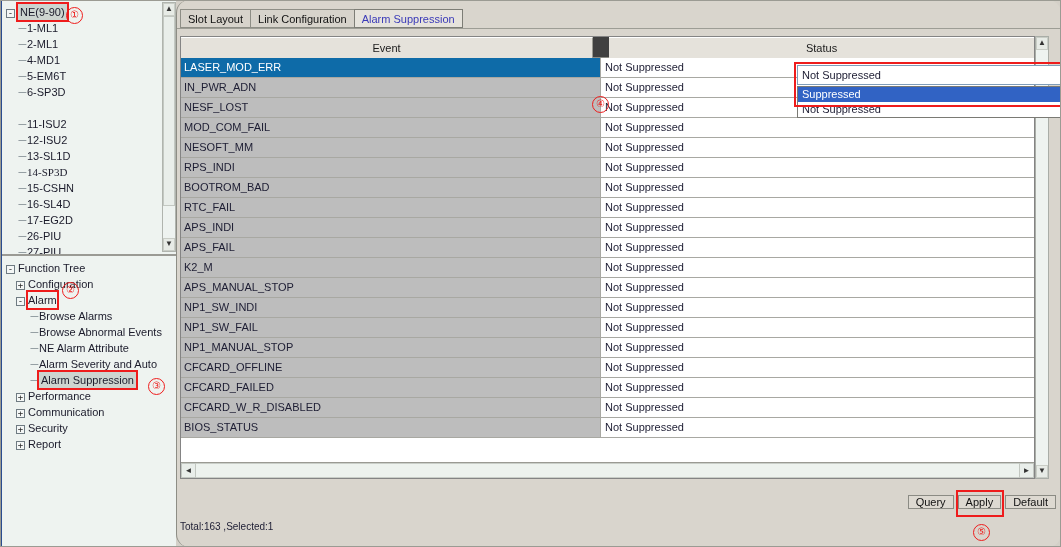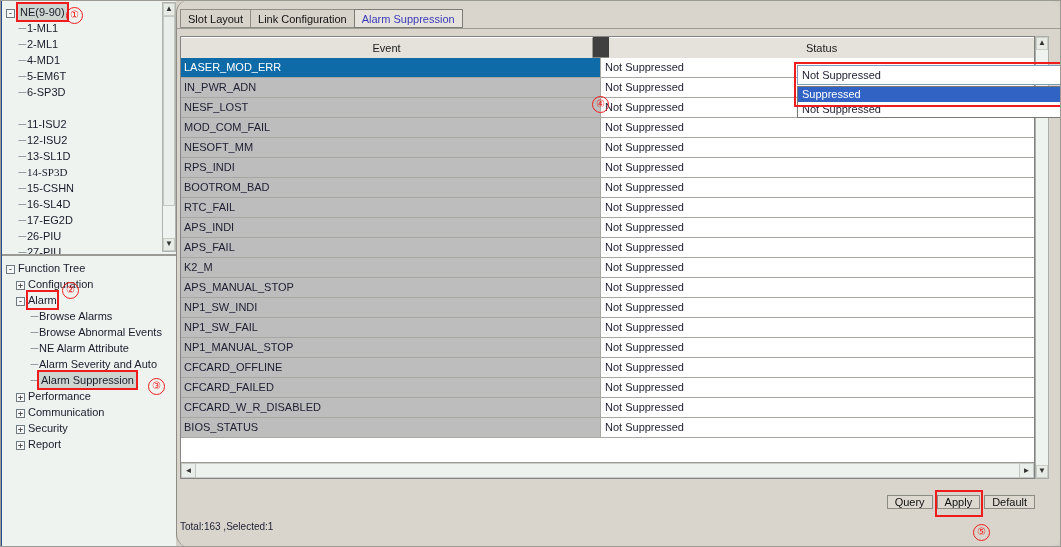--- a/index.html
+++ b/index.html
@@ -348,21 +348,21 @@
     height: 45px;
     box-sizing: border-box;
     border: 2px solid #ee1c1c;
     z-index: 40;
     pointer-events: none;
   }
 
   
   #btn-row {
     position: absolute;
-    right: 26px;
+    right: 5px;
     top: 493px;
     display: flex;
     z-index: 10;
     align-items: flex-end;
   }
   .btn {
     height: 21px;
     min-width: 42px;
     padding: 0 7px;
     margin-left: 4px;

